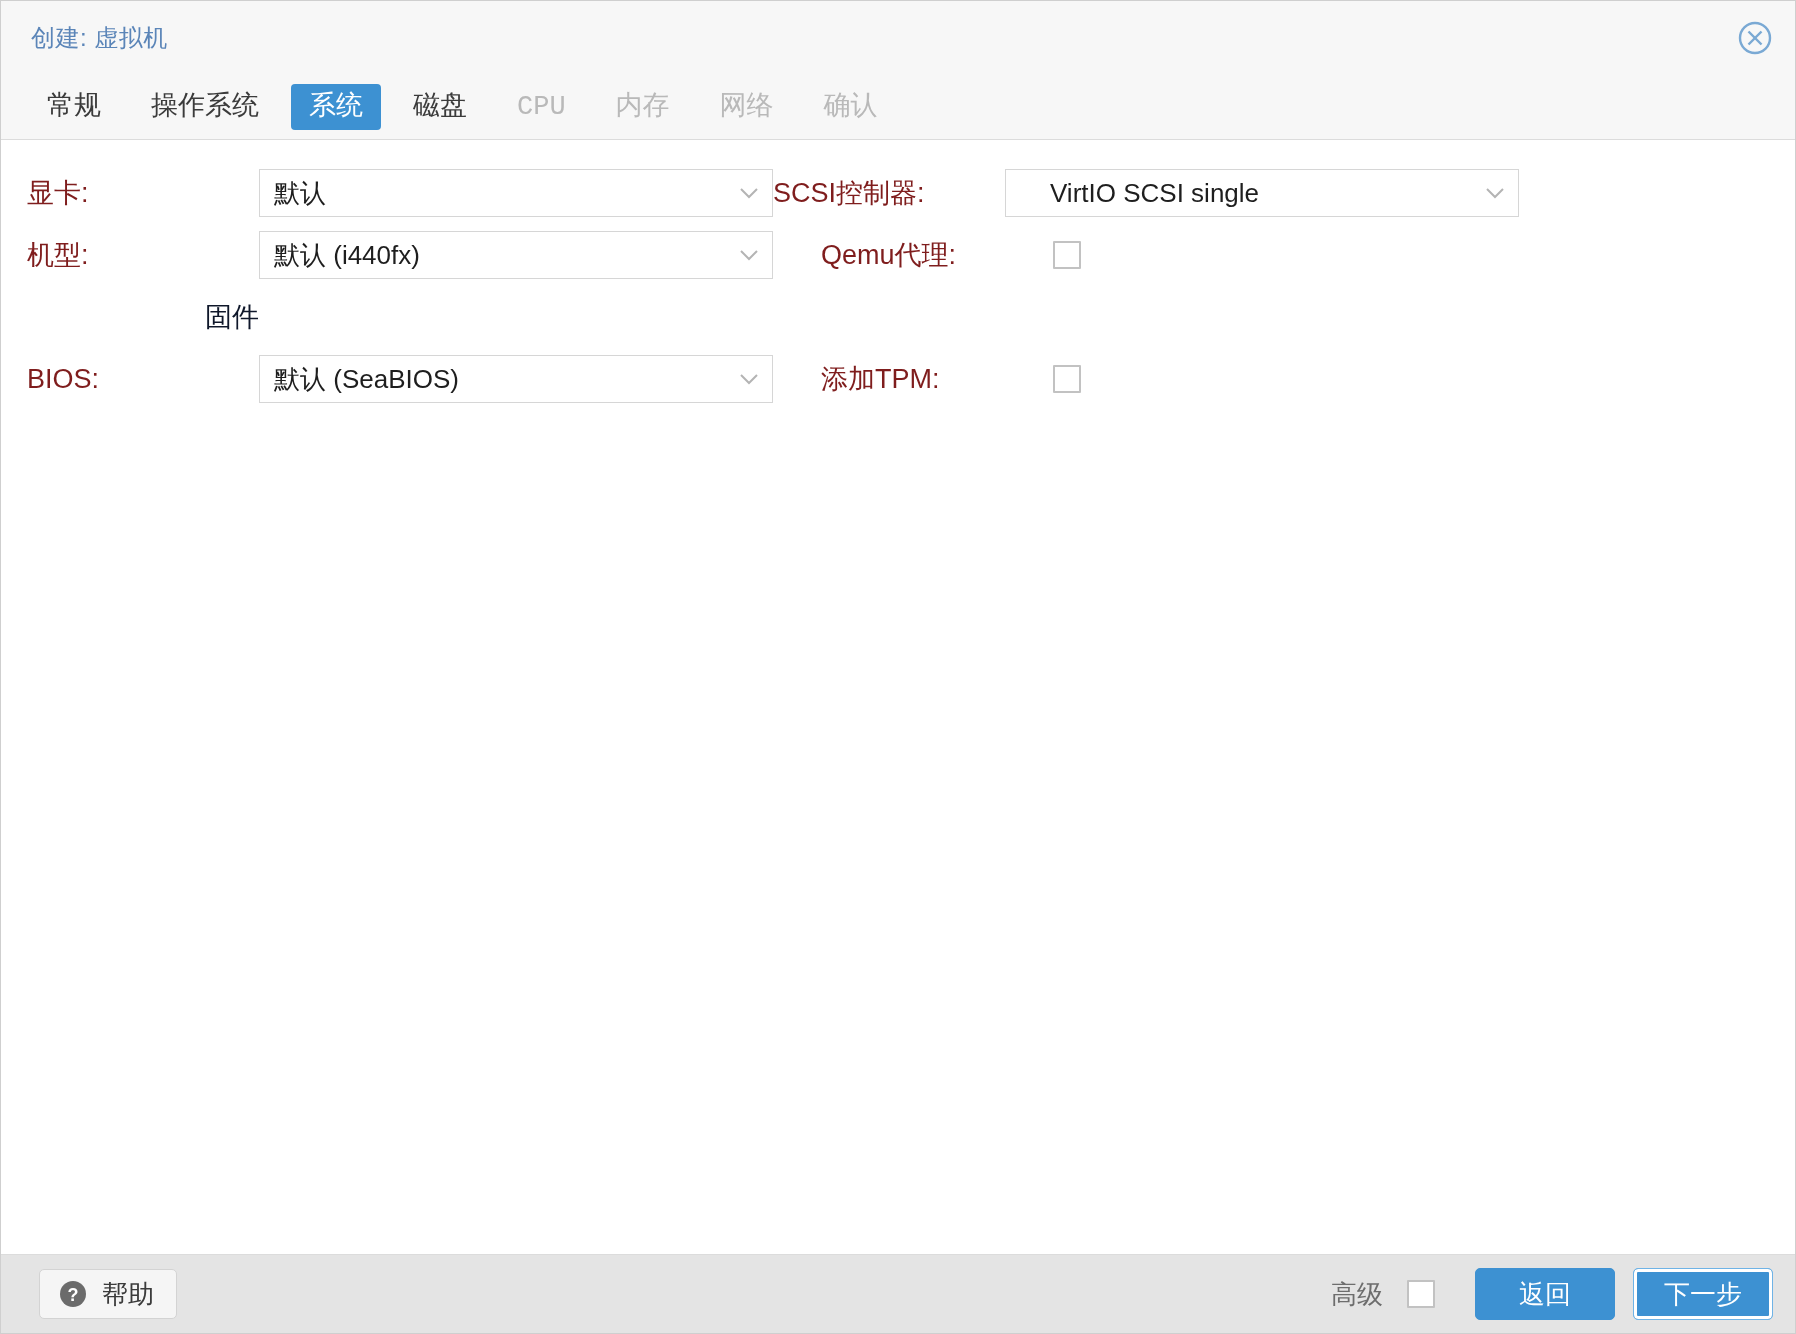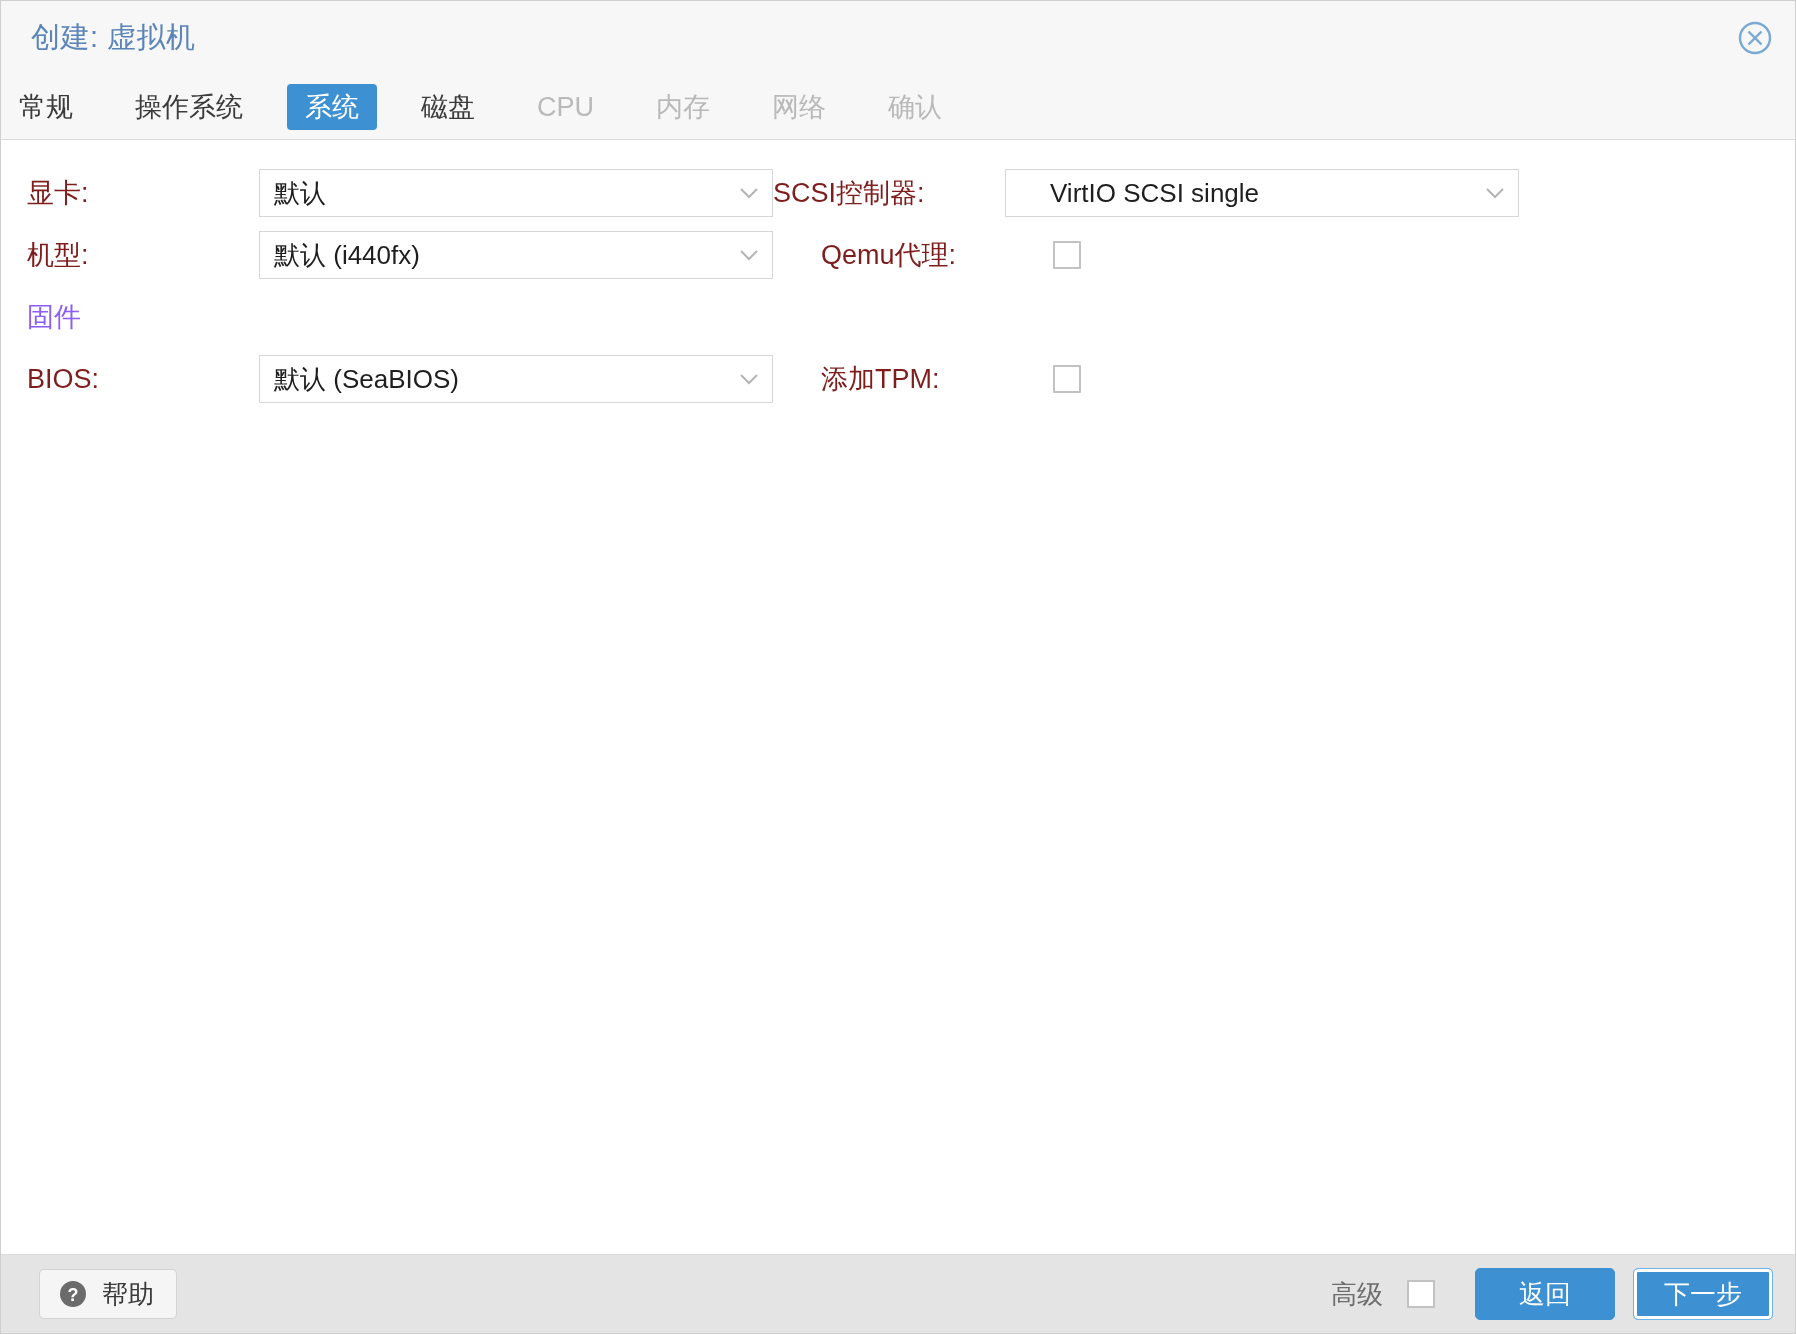--- a/index.html
+++ b/index.html
@@ -31,21 +31,21 @@
     position: relative;
     height: 74px;
     flex: 0 0 74px;
     background: #f7f7f7;
     display: flex;
     align-items: center;
     padding-left: 30px;
     box-sizing: border-box;
   }
   .title-text {
-    font-size: 29px;
+    font-size: 24px;
     color: #5b85b8;
     letter-spacing: 0.5px;
     font-weight: 400;
   }
   .close-btn {
     position: absolute;
     right: 20px;
     top: 50%;
     transform: translateY(-50%);
     width: 40px;
@@ -57,22 +57,24 @@
   }
   .close-btn svg { display: block; }
 
   
   .tabbar {
     height: 64px;
     flex: 0 0 64px;
     background: #f7f7f7;
     display: flex;
     align-items: center;
-    box-sizing: border-box;
-    gap: 12px;
+    padding-left: 28px;
+    box-sizing: border-box;
+    gap: 0px;
+    font-family: Liberation Mono, monospace;
   }
   .tab {
     font-size: 27px;
     color: #3b3b3b;
     padding: 6px 18px;
     margin-right: 14px;
     border-radius: 4px;
     cursor: pointer;
     line-height: 34px;
     white-space: nowrap;
@@ -105,21 +107,22 @@
     grid-auto-rows: 0px;
     align-items: start;
   }
   .fieldlabel {
     font-size: 27px;
     color: #7f1d1d;
     line-height: 44px;
     white-space: nowrap;
   }
   .fieldlabel.section {
-    color: #8b5cf6;
+    color: #0f172a;
+    text-align: right;
   }
 
   .rowline {
     display: flex;
     align-items: center;
     width: 100%;
     box-sizing: border-box;
   }
 
   

